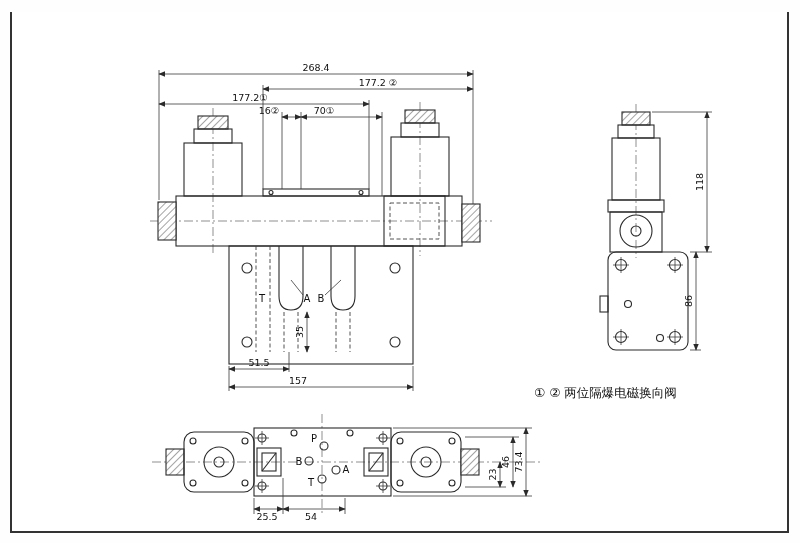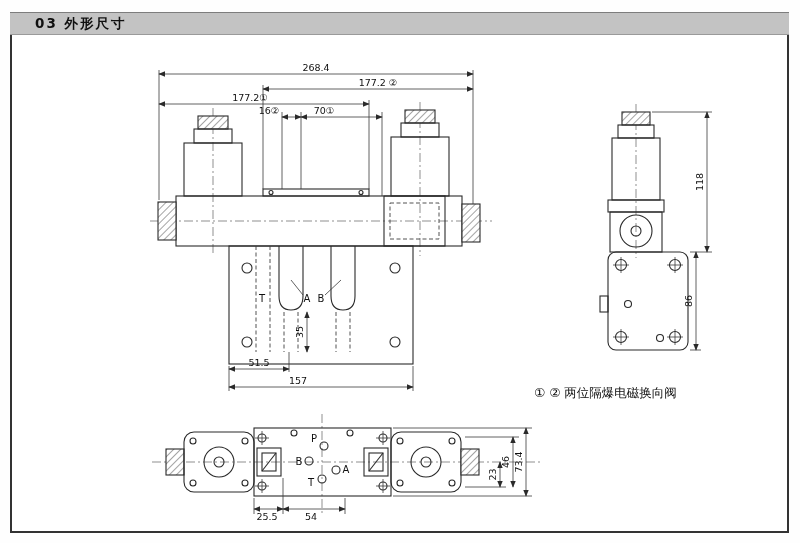--- a/index.html
+++ b/index.html
@@ -20,23 +20,20 @@
   text{fill:#101010}
   .dim{font-size:9.5px}
   .port{font-size:10px}
   .cap{font-size:12.5px}
 </style>
 </head>
 <body>
 
 <div class="page">
   <div class="frame"></div>
-  <div class="header-bar">
-    <span class="header-title">03 外形尺寸</span>
-  </div>
 
   <svg class="drawing" width="800" height="543" viewBox="0 0 800 543">
     <defs>
       <pattern id="hatchP" width="5" height="5" patternUnits="userSpaceOnUse" patternTransform="rotate(45)">
         <rect width="5" height="5" fill="#fff"></rect>
         <line x1="0" y1="0" x2="0" y2="5" stroke="#4a4a4a" stroke-width="1"></line>
       </pattern>
       <marker id="ar" viewBox="0 0 10 8" refX="9" refY="4" markerWidth="9" markerHeight="7" orient="auto-start-reverse">
         <path d="M0,0L10,4L0,8Z" fill="#2a2a2a"></path>
       </marker>

